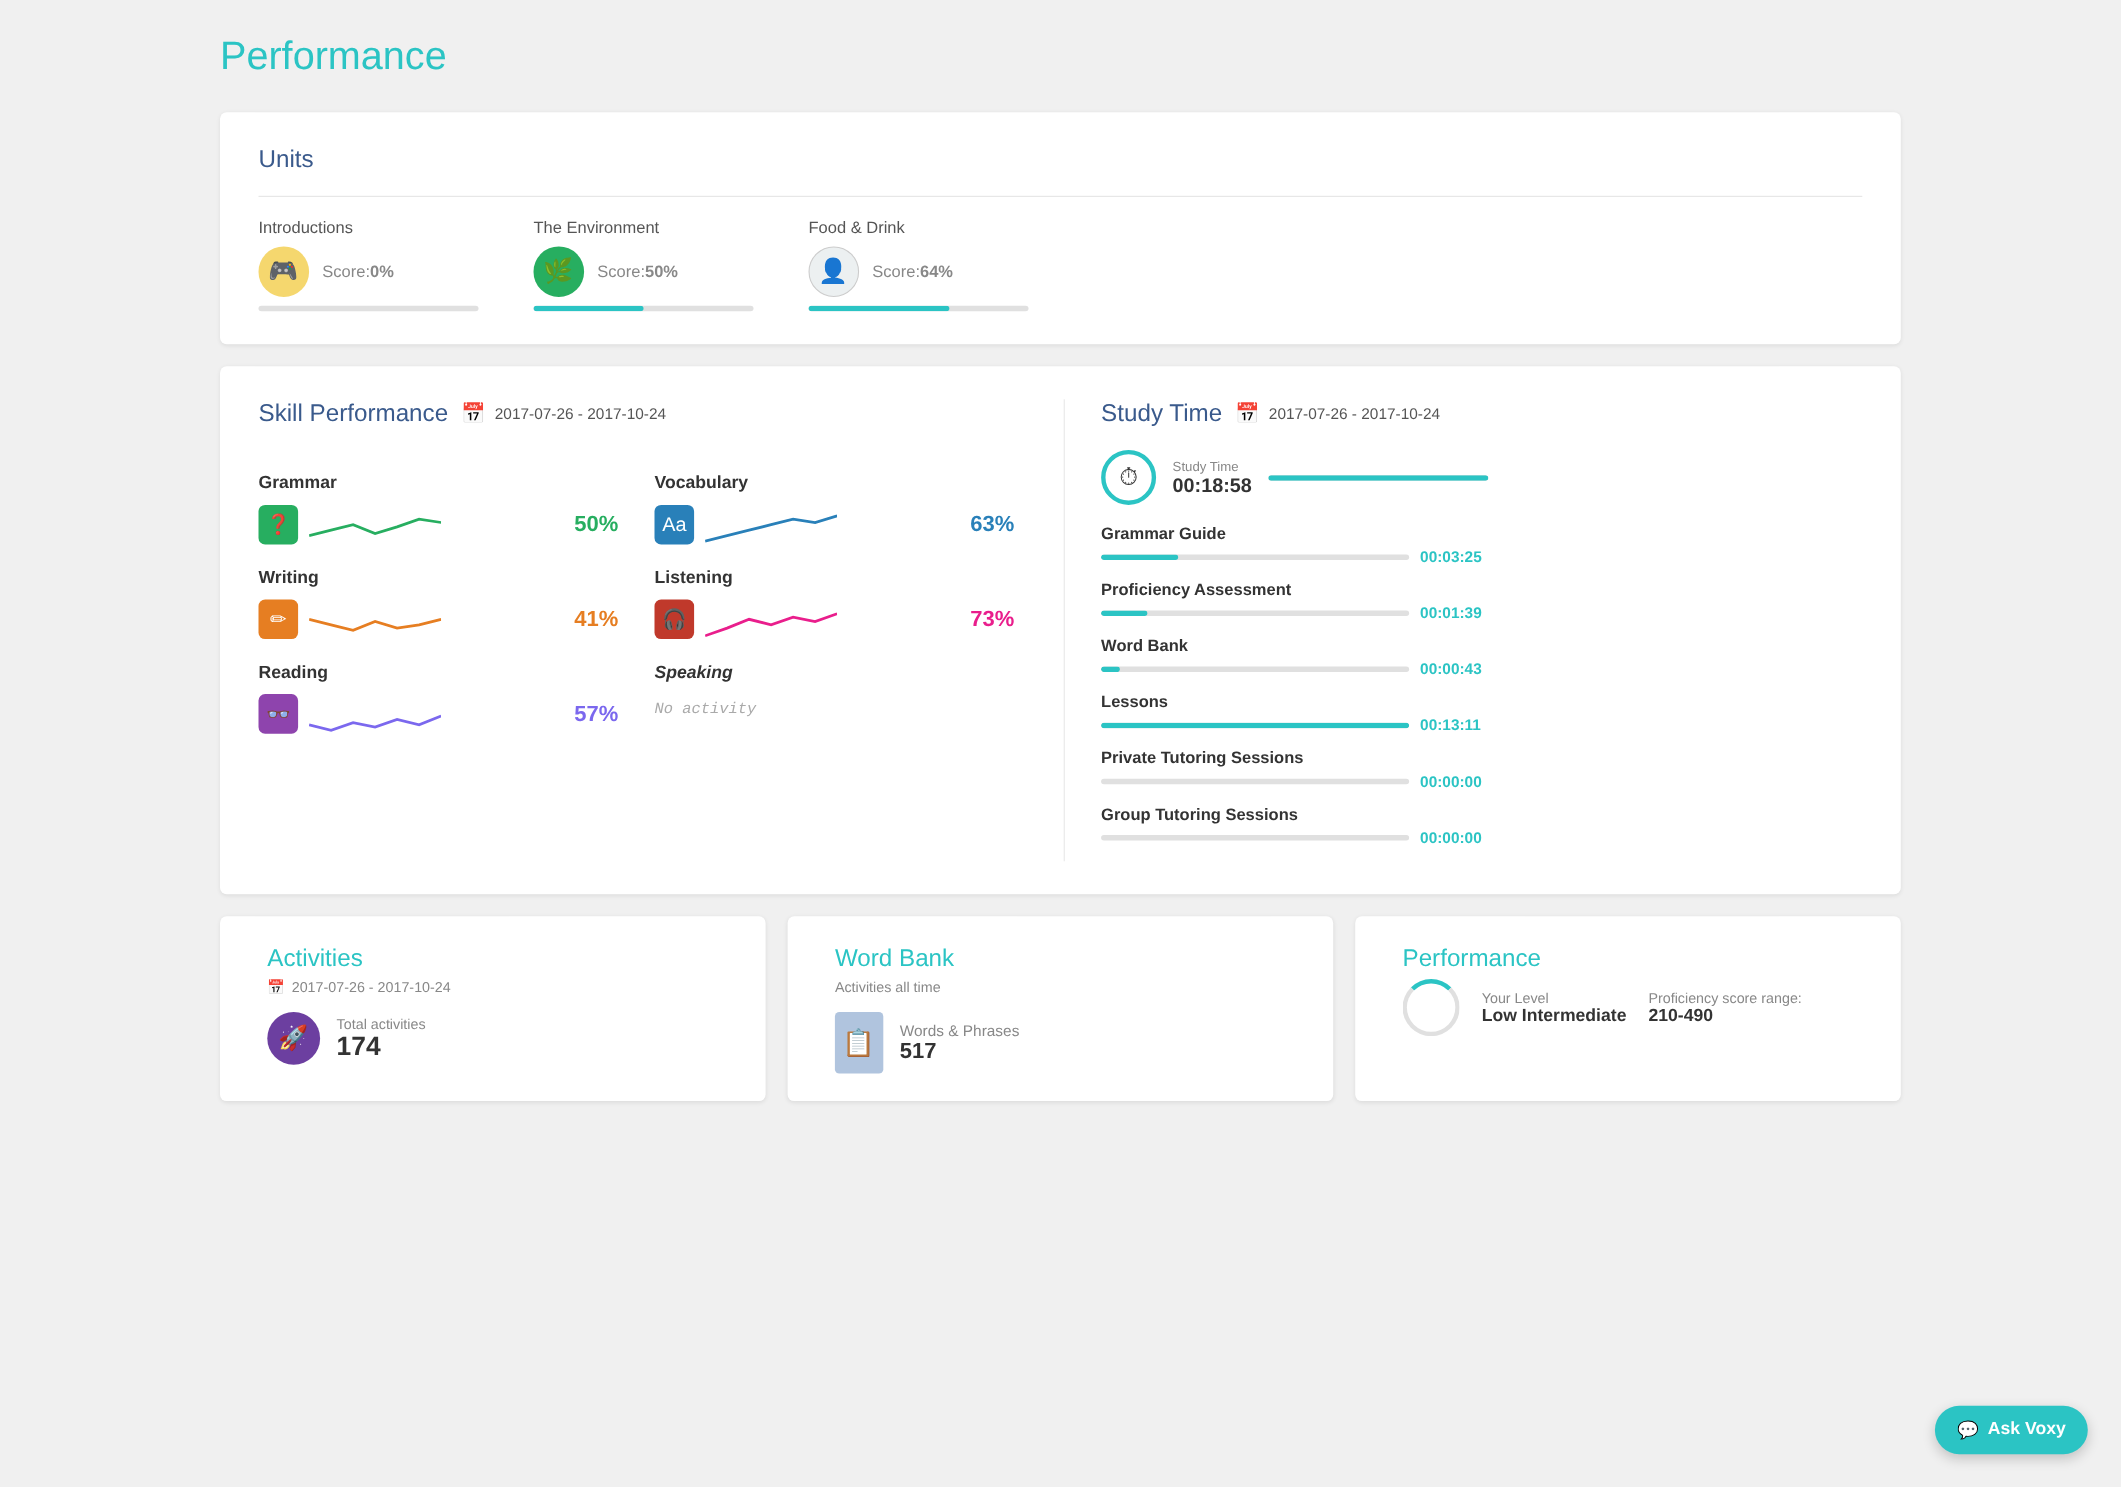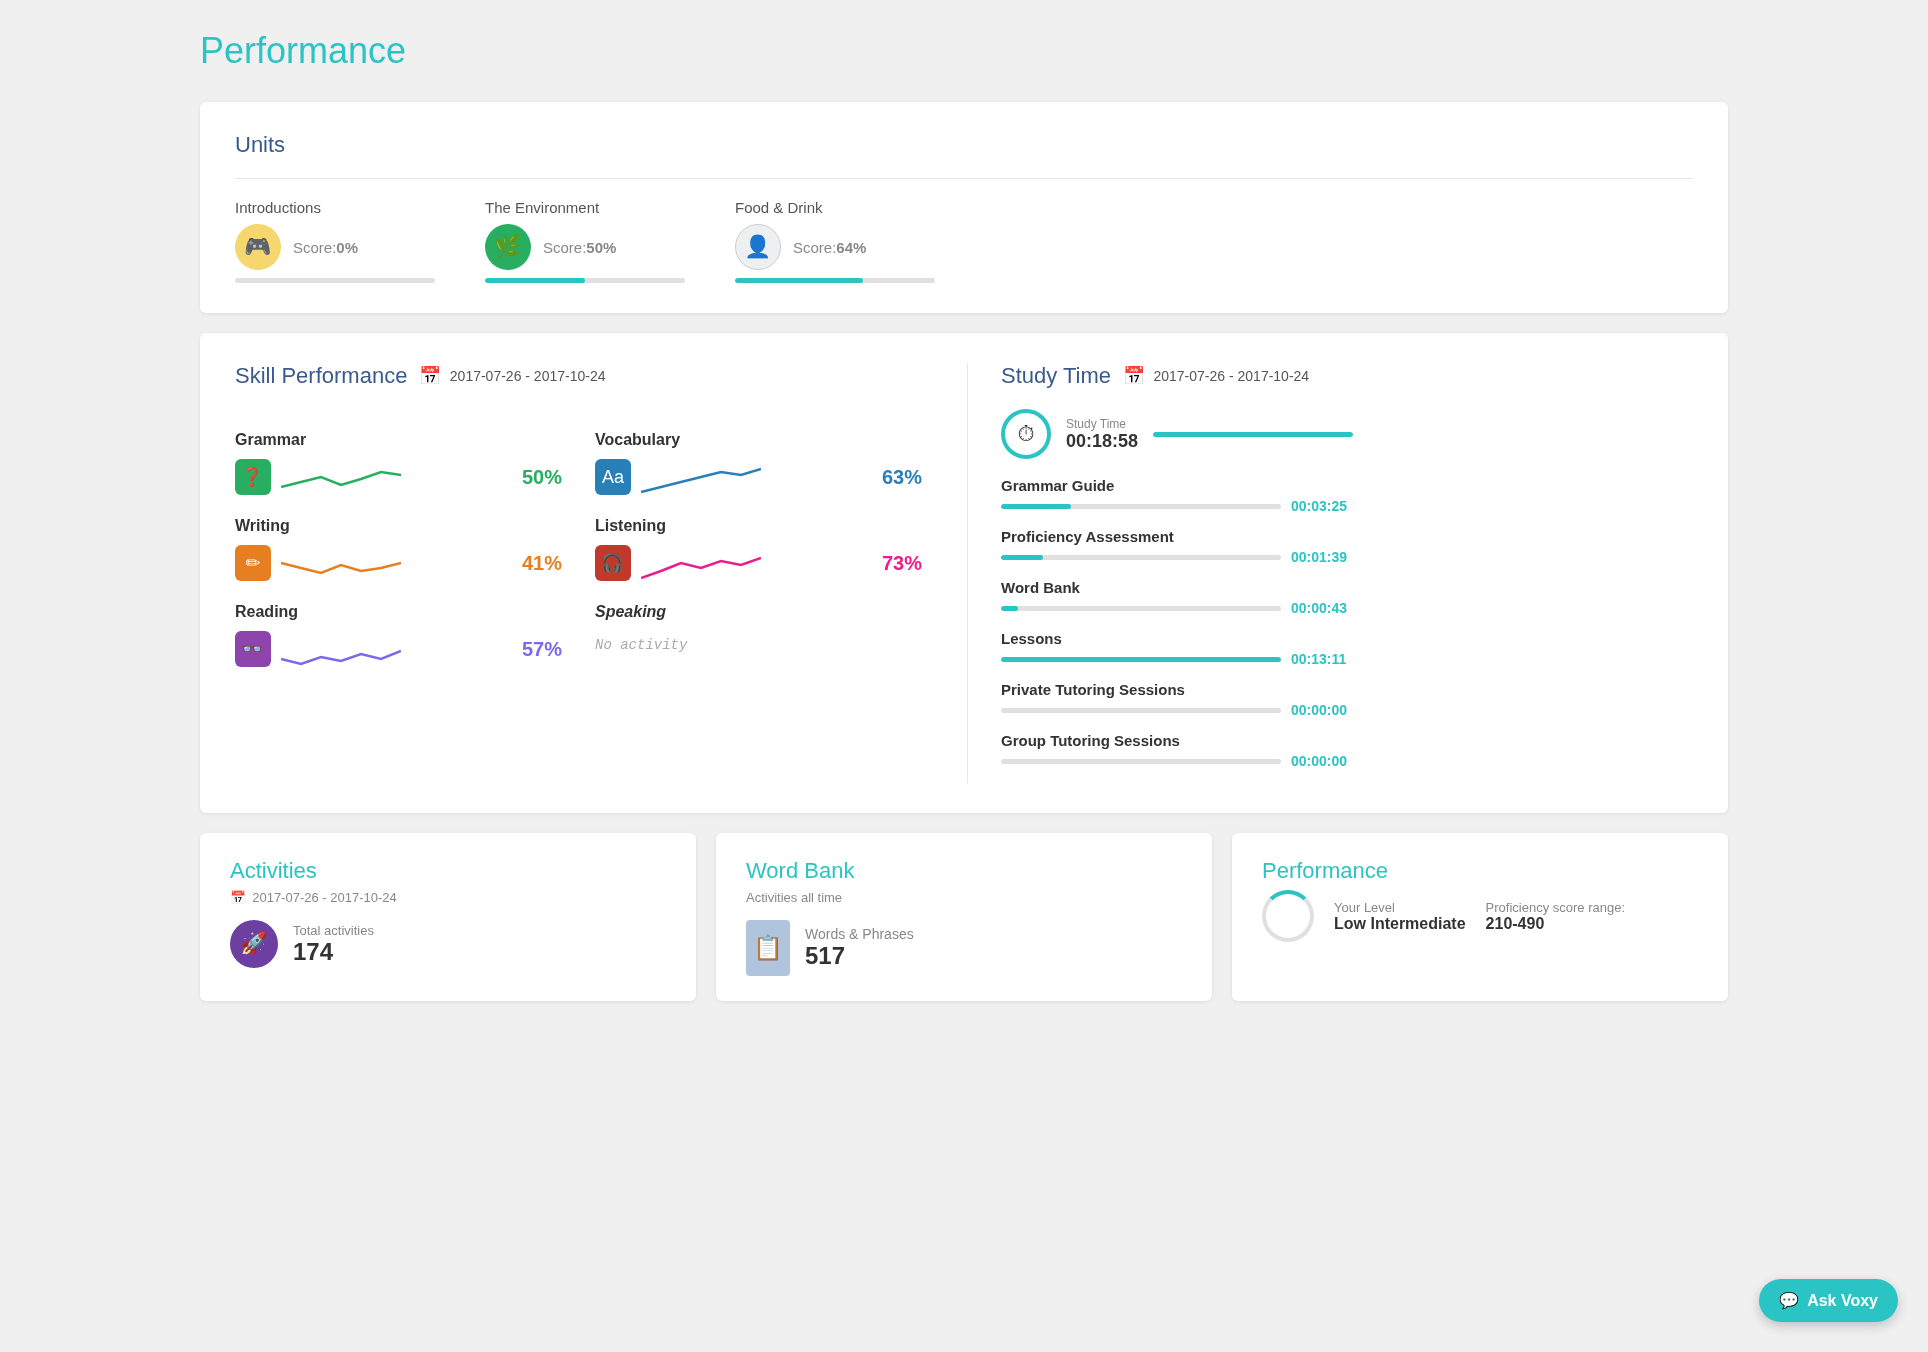--- a/index.html
+++ b/index.html
@@ -248,21 +248,21 @@
     }
     
     .bottom-row {
       display: flex;
       gap: 20px;
       margin-bottom: 20px;
     }
     .bottom-card {
       background: #fff;
       border-radius: 6px;
-      padding: 25px 30px;
+      padding: 25px 43px;
       box-shadow: 0 1px 4px rgba(0,0,0,0.08);
       flex: 1;
     }
     .bottom-card-title {
       color: #2bc4c4;
       font-size: 22px;
       font-weight: 500;
       margin-bottom: 6px;
     }
     .bottom-card-subtitle {
@@ -318,21 +318,21 @@
       align-items: center;
       justify-content: center;
       font-size: 24px;
       color: #fff;
     }
     .wordbank-label {
       font-size: 14px;
       color: #888;
     }
     .wordbank-val {
-      font-size: 24px;
+      font-size: 20px;
       font-weight: 700;
       color: #333;
     }
     
     .proficiency-row {
       display: flex;
       align-items: center;
       gap: 20px;
     }
     .prof-circle {

